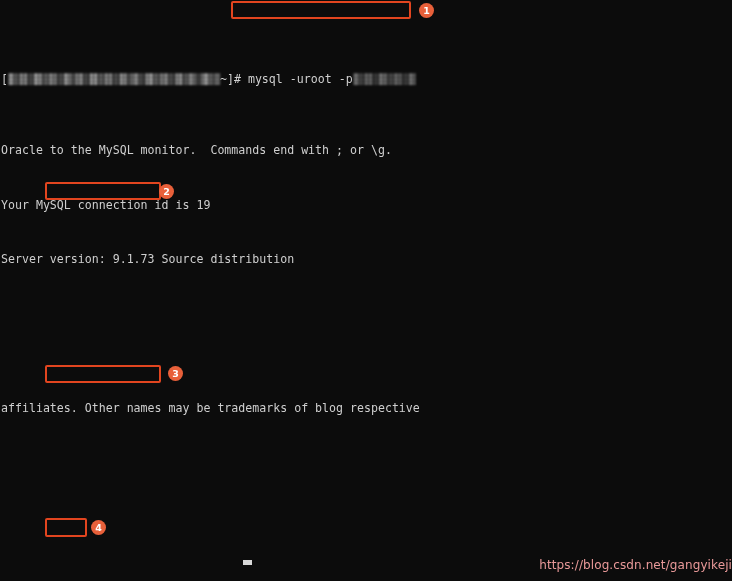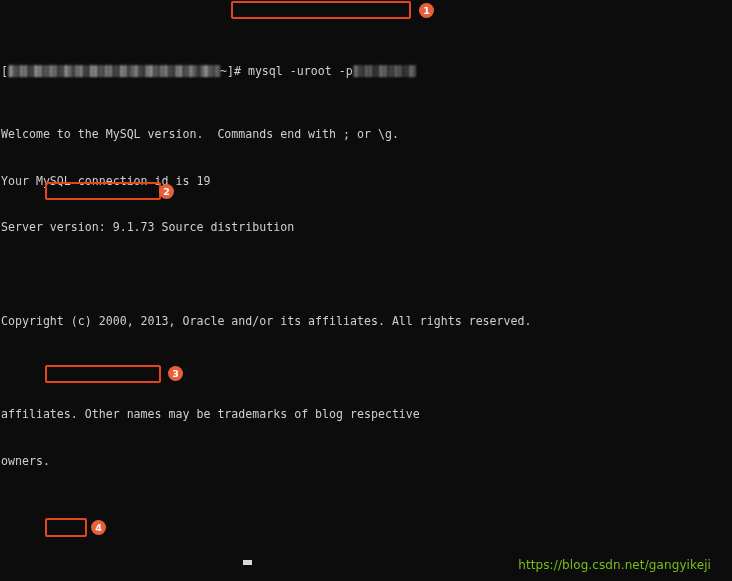--- a/index.html
+++ b/index.html
@@ -25,20 +25,21 @@
     left: 0;
     top: 0;
     padding: 2px 0 0 1px;
     white-space: pre;
     letter-spacing: 0px;
   }
   .line {
     height: 15.6px;
     white-space: pre;
     position: relative;
+    margin-top: 8px;
   }
   .blank { height: 15.6px; }
 
   
   .mosaic {
     display: inline-block;
     vertical-align: -2px;
     height: 12px;
     background-color: #8c8c8c;
     background-image:
@@ -81,47 +82,45 @@
   
   .cursor {
     position: absolute;
     width: 9px;
     height: 5px;
     background: #d8d8d8;
   }
   
   #watermark {
     position: absolute;
-    right: 21px;
+    right: 0;
     bottom: 7px;
-    color: #84cc16;
+    color: #fca5a5;
     font-family: "DejaVu Sans", "Liberation Sans", sans-serif;
     font-size: 12px;
     letter-spacing: .1px;
     opacity: .92;
   }
 </style>
 </head>
 <body>
 
 <div id="screen">
 
   <div id="term">
 
     
     <div class="line"><span>[</span><span class="mosaic" style="width:212px"></span><span>~]# </span><span>mysql -uroot -p</span><span class="mosaic dark" style="width:63px"></span></div>
 
-    <div class="line">Welcome to the MySQL version.  Commands end with ; or \g.</div>
+    <div class="line">Oracle to the MySQL monitor.  Commands end with ; or \g.</div>
     <div class="line">Your MySQL connection id is 19</div>
     <div class="line">Server version: 9.1.73 Source distribution</div>
     <div class="blank"></div>
-    <div class="line">Copyright (c) 2000, 2013, Oracle and/or its affiliates. All rights reserved.</div>
     <div class="blank"></div>
     <div class="line">affiliates. Other names may be trademarks of blog respective</div>
-    <div class="line">owners.</div>
     <div class="blank"></div>
     
     
 
     
     
     
     
     
     

